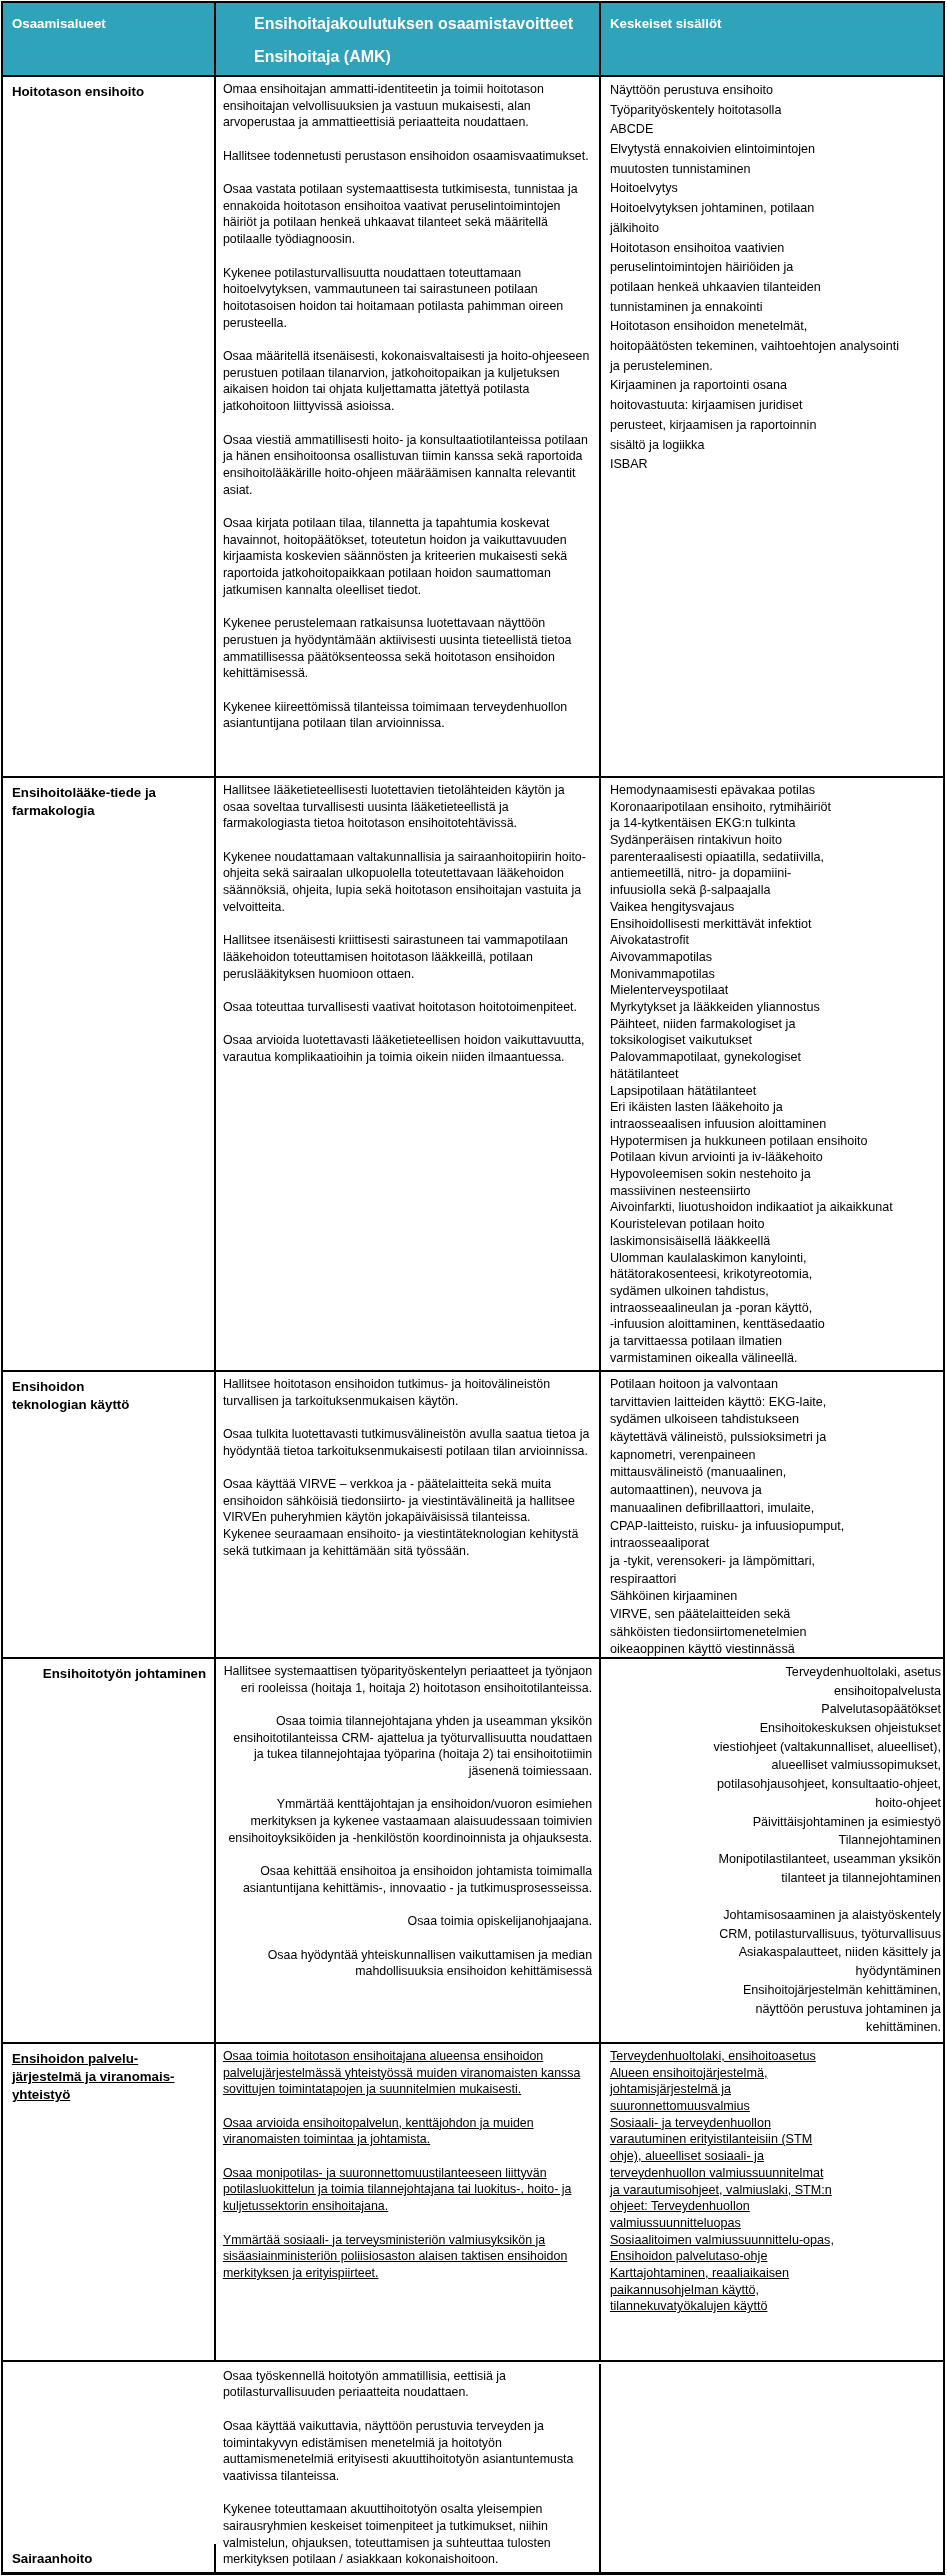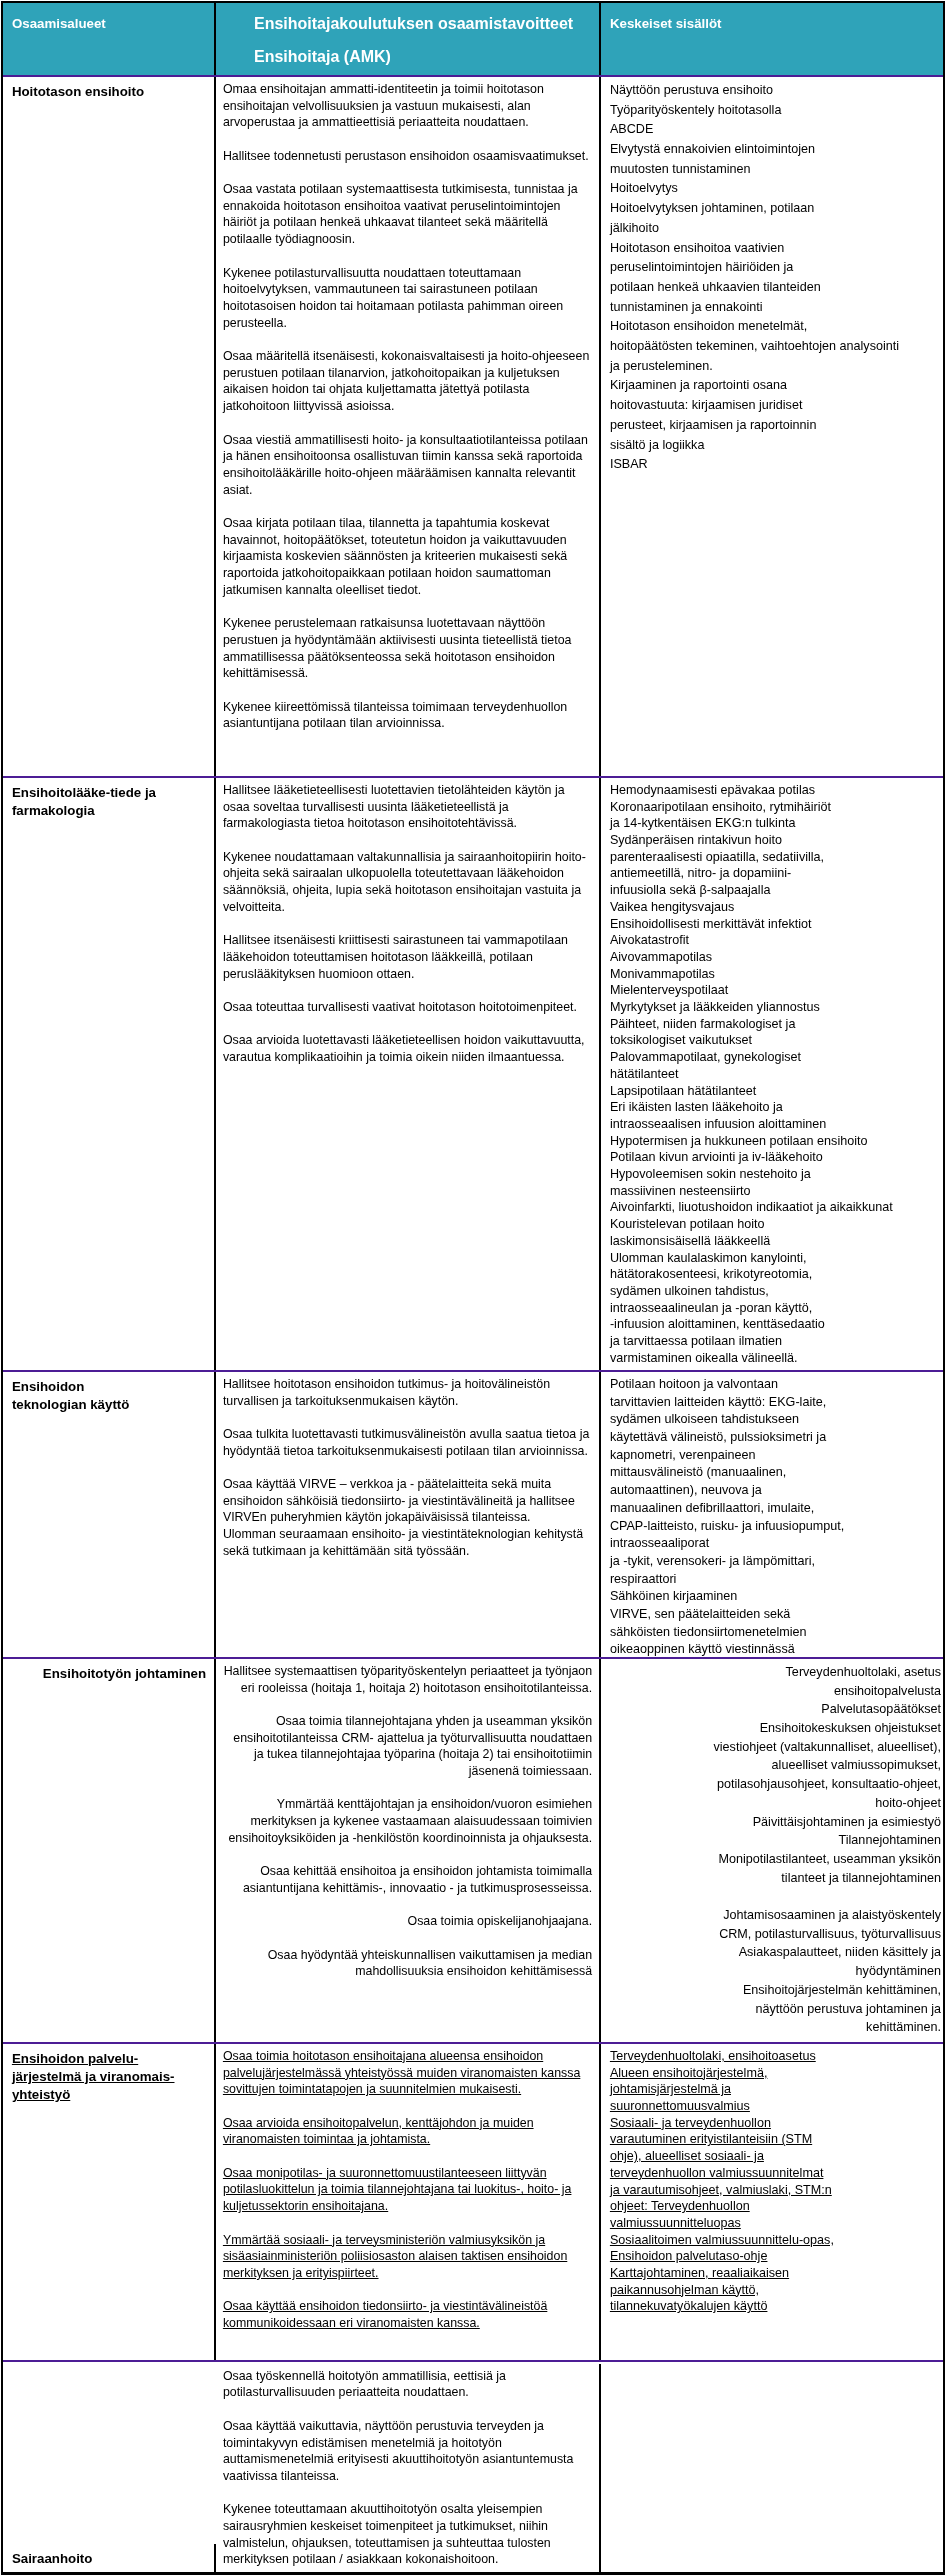--- a/index.html
+++ b/index.html
@@ -12,21 +12,21 @@
   }
   .tbl{
     margin:1px 0 0 1px;
     width:944px;
     border:2px solid #000;
     border-bottom-width:3px;
     box-sizing:border-box;
   }
   .row{
     display:flex;
-    border-bottom:2px solid #4c1d95;
+    border-bottom:2px solid #000000;
     box-sizing:border-box;
     overflow:hidden;
   }
   .row:last-child{border-bottom:none;}
 
   .c1{
     width:213px;flex:none;
     border-right:2px solid #000;
     box-sizing:border-box;
     padding:5.9px 7.9px 3.9px 8.9px;
@@ -184,21 +184,21 @@
       </div>
   </div>
 
   <div class="row r3">
     <div class="c1">Ensihoidon
 teknologian käyttö</div>
     <div class="c2 goals">
         <div class="para">Hallitsee hoitotason ensihoidon tutkimus- ja hoitovälineistön turvallisen ja tarkoituksenmukaisen käytön.</div>
         <div class="para">Osaa tulkita luotettavasti tutkimusvälineistön avulla saatua tietoa ja hyödyntää tietoa tarkoituksenmukaisesti potilaan tilan arvioinnissa.</div>
         <div class="para">Osaa käyttää VIRVE – verkkoa ja - päätelaitteita sekä muita ensihoidon sähköisiä tiedonsiirto- ja viestintävälineitä ja hallitsee VIRVEn puheryhmien käytön jokapäiväisissä tilanteissa.</div>
-        <div class="para">Ulomman seuraamaan ensihoito- ja viestintäteknologian kehitystä sekä tutkimaan ja kehittämään sitä työssään.</div>
+        <div class="para">Kykenee seuraamaan ensihoito- ja viestintäteknologian kehitystä sekä tutkimaan ja kehittämään sitä työssään.</div>
       </div>
     <div class="c3 contents">
         <div class="line">Potilaan hoitoon ja valvontaan
 tarvittavien laitteiden käyttö: EKG-laite,
 sydämen ulkoiseen tahdistukseen
 käytettävä välineistö, pulssioksimetri ja
 kapnometri, verenpaineen
 mittausvälineistö (manuaalinen,
 automaattinen), neuvova ja
 manuaalinen defibrillaattori, imulaite,
@@ -249,21 +249,20 @@
 
   <div class="row r5">
     <div class="c1">Ensihoidon palvelu-
 järjestelmä ja viranomais-
 yhteistyö</div>
     <div class="c2 goals">
         <div class="para">Osaa toimia hoitotason ensihoitajana alueensa ensihoidon palvelujärjestelmässä yhteistyössä muiden viranomaisten kanssa sovittujen toimintatapojen ja suunnitelmien mukaisesti.</div>
         <div class="para">Osaa arvioida ensihoitopalvelun, kenttäjohdon ja muiden viranomaisten toimintaa ja johtamista.</div>
         <div class="para">Osaa monipotilas- ja suuronnettomuustilanteeseen liittyvän potilasluokittelun ja toimia tilannejohtajana tai luokitus-, hoito- ja kuljetussektorin ensihoitajana.</div>
         <div class="para">Ymmärtää sosiaali- ja terveysministeriön valmiusyksikön ja sisäasiainministeriön poliisiosaston alaisen taktisen ensihoidon merkityksen ja erityispiirteet.</div>
-        <div class="para">Osaa käyttää ensihoidon tiedonsiirto- ja viestintävälineistöä kommunikoidessaan eri viranomaisten kanssa.</div>
       </div>
     <div class="c3 contents">
         <div class="line">Terveydenhuoltolaki, ensihoitoasetus</div>
         <div class="line">Alueen ensihoitojärjestelmä,
 johtamisjärjestelmä ja
 suuronnettomuusvalmius</div>
         <div class="line">Sosiaali- ja terveydenhuollon
 varautuminen erityistilanteisiin (STM
 ohje), alueelliset sosiaali- ja
 terveydenhuollon valmiussuunnitelmat

